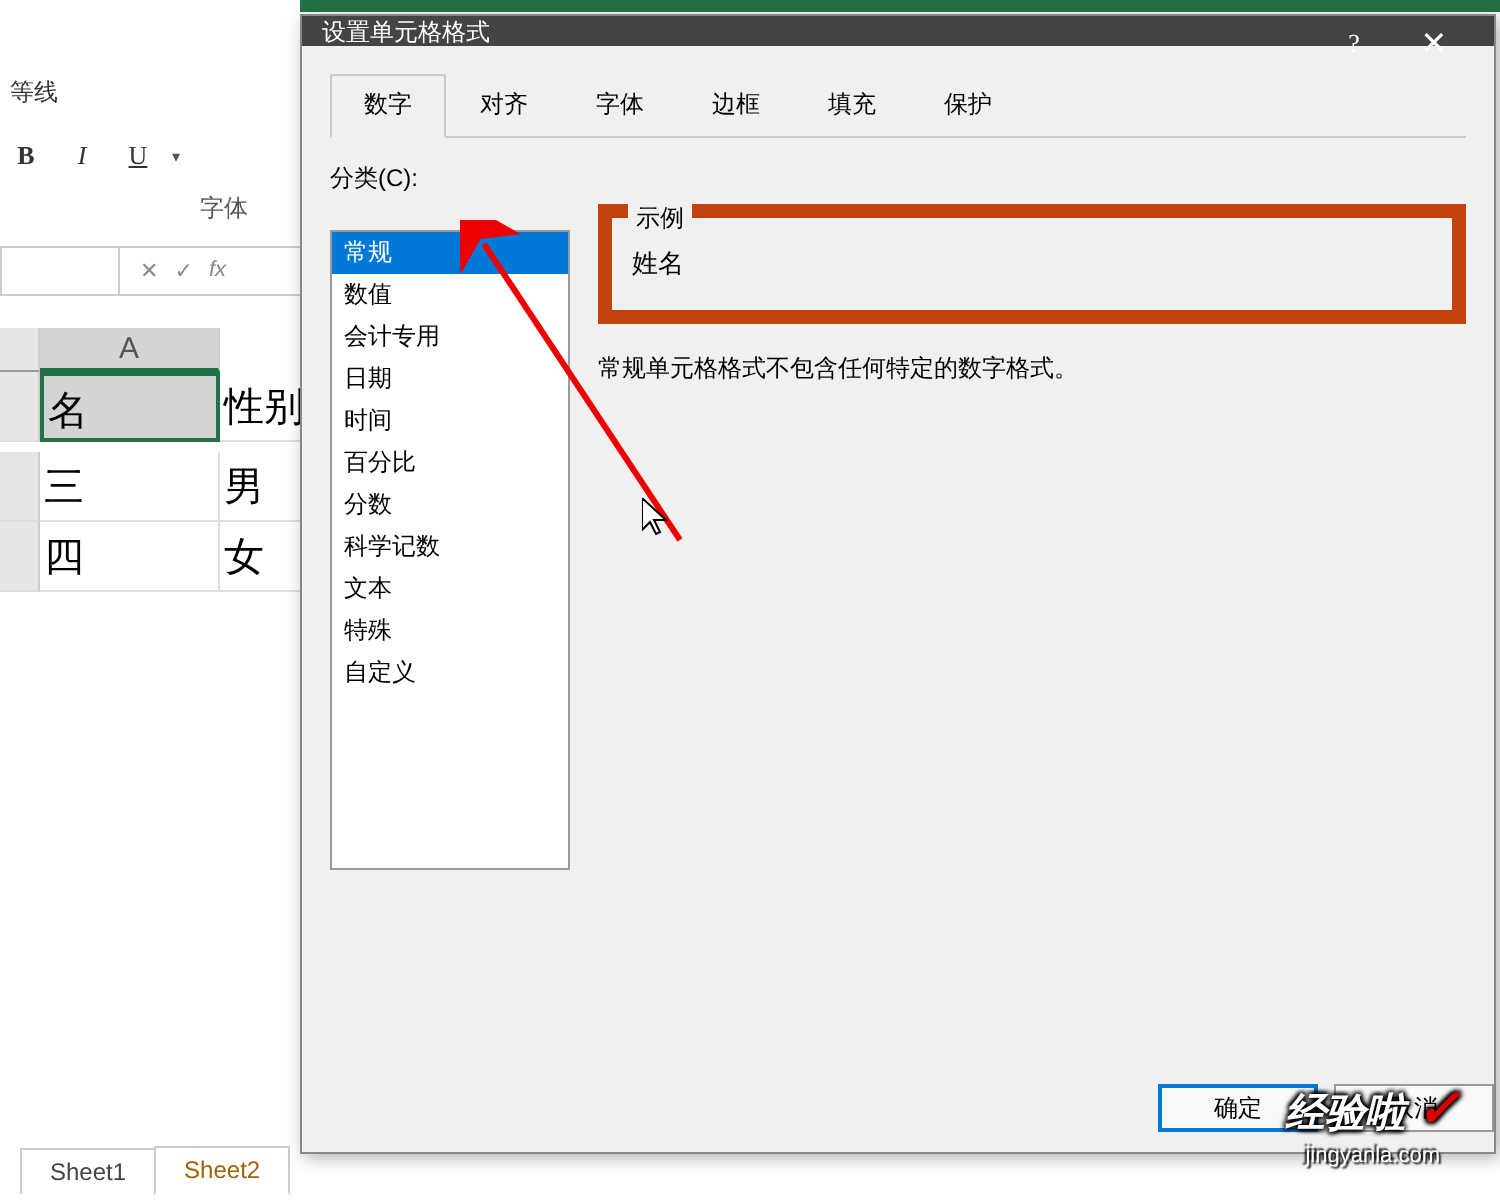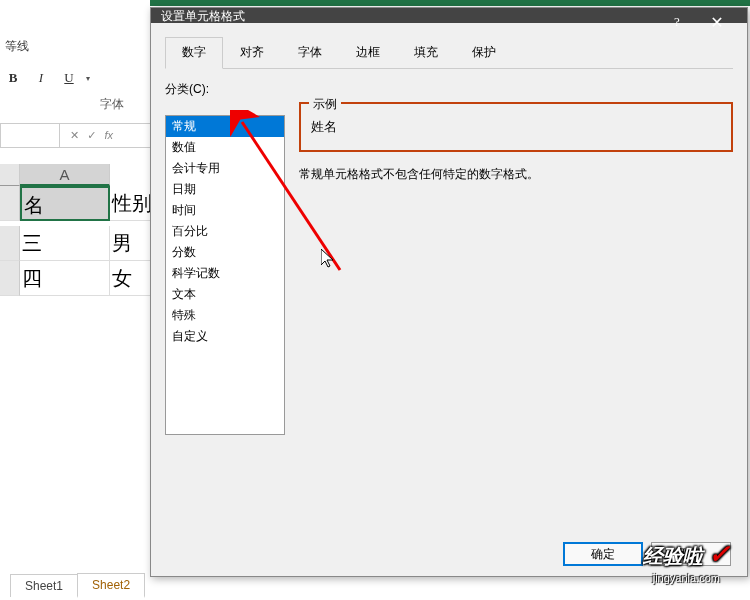--- a/index.html
+++ b/index.html
@@ -49,26 +49,26 @@
 .dlg-tab { padding: 6px 16px; border: 1px solid transparent; font-size: 12px; cursor: pointer; margin-right: 0; }
 .dlg-tab.active { border: 1px solid #ccc; border-bottom: 1px solid #f0f0f0; background: #f0f0f0; margin-bottom: -1px; }
 
 .category-label { margin-top: 12px; font-size: 12px; }
 .content-row { display: flex; gap: 14px; margin-top: 4px; }
 .category-list { width: 120px; height: 320px; background: #fff; border: 1px solid #999; overflow-y: scroll; font-size: 12px; margin-top: 13px; }
 .category-item { padding: 2px 6px; cursor: pointer; }
 .category-item.selected { background: #0078d7; color: #fff; }
 
 .right-pane { flex: 1; }
-.example-box { border: 2px solid #c2410c; padding: 8px 10px; height: 50px; position: relative; }
+.example-box { border: 7px solid #c2410c; padding: 8px 10px; height: 60px; position: relative; }
 .example-label { position: absolute; top: -8px; left: 8px; background: #f0f0f0; padding: 0 4px; font-size: 12px; }
 .example-value { font-size: 13px; margin-top: 6px; }
 .description { margin-top: 14px; font-size: 12px; }
 
-.dialog-footer { position: absolute; bottom: 10px; right: 16px; display: flex; gap: 8px; margin-left: 28px; }
+.dialog-footer { position: absolute; bottom: 10px; right: 0; display: flex; gap: 8px; margin-left: 28px; }
 .dlg-btn { width: 80px; height: 24px; border: 1px solid #999; background: #f9f9f9; font-size: 12px; cursor: pointer; }
 .dlg-btn.primary { border: 2px solid #0078d7; }
 
 
 .green-bar { position: absolute; top: 0; left: 150px; width: 600px; height: 6px; background: #217346; }
 
 
 .arrow-svg { position: absolute; top: 110px; left: 230px; pointer-events: none; z-index: 10; }
 
 

